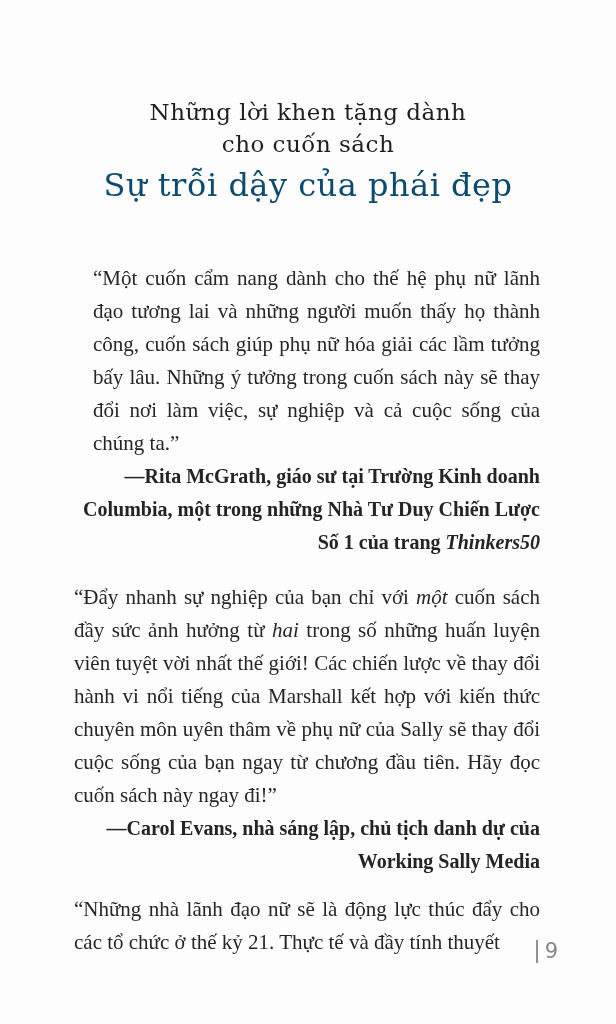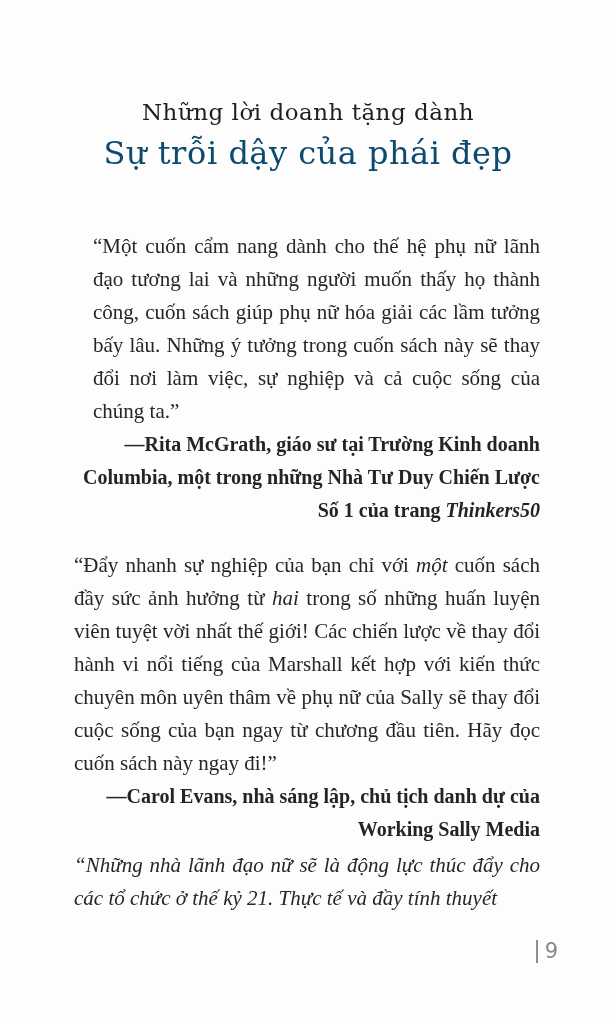--- a/index.html
+++ b/index.html
@@ -51,22 +51,21 @@
     color: #262626;
   }
   .quote.first {
     margin-top: 56px;
     margin-left: 19px;
   }
   .quote.second {
     margin-top: 22px;
   }
   .quote.third {
-    margin-top: 3px;
-    font-style: italic;
+    margin-top: 15px;
   }
   .quote i, .attribution i {
     font-style: italic;
   }
   .attribution {
     margin: 0;
     font-size: 20px;
     line-height: 33px;
     font-weight: bold;
     text-align: right;
@@ -95,21 +94,22 @@
     color: #878787;
   }
 </style>
 </head>
 <body>
 
 <div class="page">
 
   <header>
     <div class="heading">
-      <div>Những lời doanh tặng dành</div>
+      <div>Những lời khen tặng dành</div>
+      <div>cho cuốn sách</div>
     </div>
     <h1 class="book-title">Sự trỗi dậy của phái đẹp</h1>
   </header>
 
   <main class="content">
 
     <p class="quote first"><span>“Một cuốn cẩm nang dành cho thế hệ phụ nữ lãnh đạo tương lai và những người muốn thấy họ thành công, cuốn sách giúp phụ nữ hóa giải các lầm tưởng bấy lâu. Những ý tưởng trong cuốn sách này sẽ thay đổi nơi làm việc, sự nghiệp và cả cuộc sống của chúng ta.”</span></p>
 
     <p class="attribution"><span>—Rita McGrath, giáo sư tại Trường Kinh doanh Columbia, một trong những Nhà Tư Duy Chiến Lược Số 1 của trang </span><i>Thinkers50</i></p>
 

